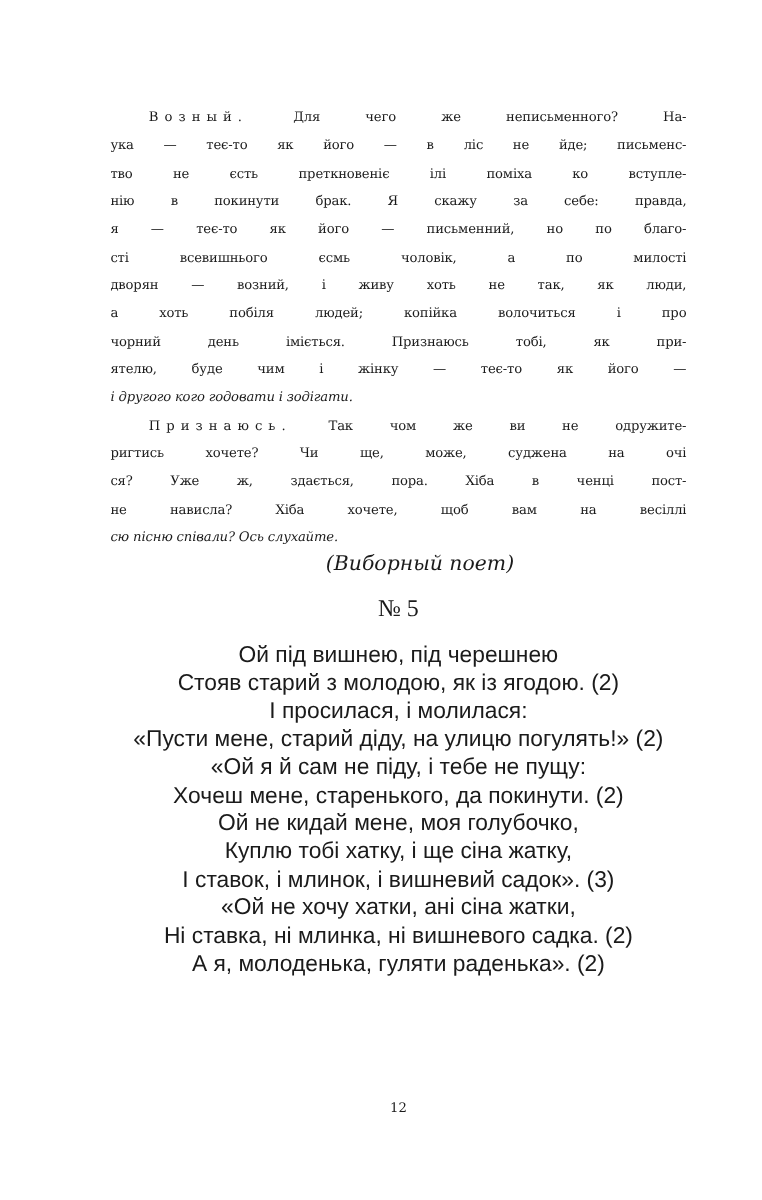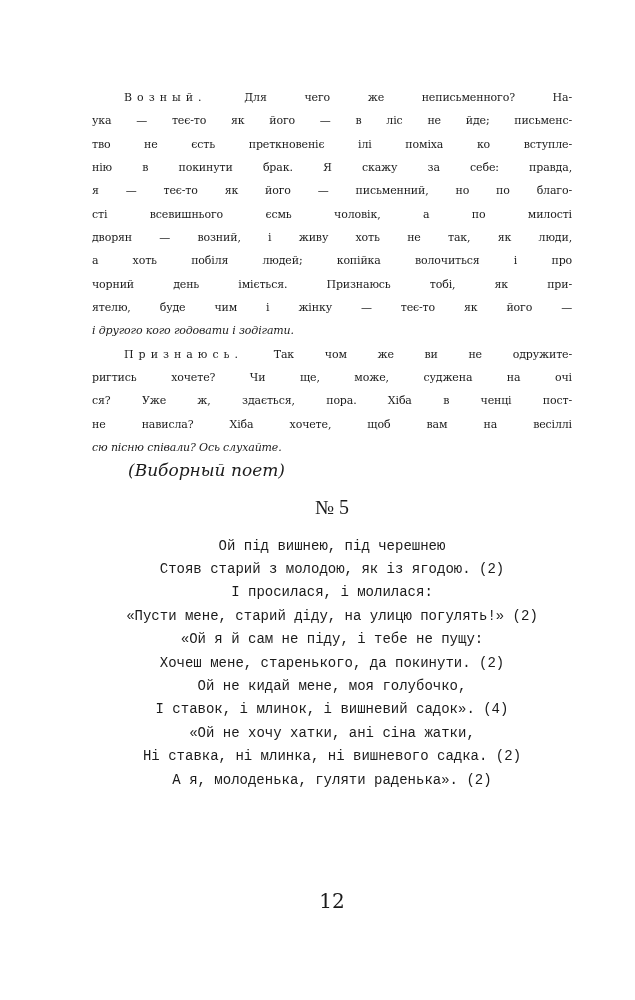--- a/index.html
+++ b/index.html
@@ -31,41 +31,42 @@
   .para .line.first { text-indent: 32px; }
   .para .line.last  { text-align-last: left; font-style: italic; }
   .speaker { letter-spacing: 5px; }
   
   .stage {
     margin: 0;
     padding-left: 36px;
     font-size: 17px;
     line-height: 23.33px;
     font-style: italic;
+    text-align: center;
   }
   
   .song-no {
     margin: 12px 0 16px 0;
     font-family: "Liberation Serif", serif;
     font-weight: 400;
     font-size: 20px;
     line-height: 24px;
     text-align: center;
   }
   
   .song .sline {
-    font-family: Liberation Mono, monospace;
-    font-size: 14px;
+    font-family: Liberation Sans, sans-serif;
+    font-size: 19px;
     line-height: 23.4px;
     text-align: center;
   }
   
   .pagenum {
     margin-top: 98px;
-    font-size: 20px;
+    font-size: 11px;
     line-height: 22px;
     text-align: center;
   }
 </style>
 </head>
 <body>
 
 <main class="text-block">
 
   <section>
@@ -96,21 +97,22 @@
   <h2 class="song-no">№ 5</h2>
 
   <div class="song">
       <div class="sline">Ой під вишнею, під черешнею</div>
       <div class="sline">Стояв старий з молодою, як із ягодою. (2)</div>
       <div class="sline">І просилася, і молилася:</div>
       <div class="sline">«Пусти мене, старий діду, на улицю погулять!» (2)</div>
       <div class="sline">«Ой я й сам не піду, і тебе не пущу:</div>
       <div class="sline">Хочеш мене, старенького, да покинути. (2)</div>
       <div class="sline">Ой не кидай мене, моя голубочко,</div>
-      <div class="sline">І ставок, і млинок, і вишневий садок». (4)</div>
+      <div class="sline">Куплю тобі хатку, і ще сіна жатку,</div>
+      <div class="sline">І ставок, і млинок, і вишневий садок». (3)</div>
       <div class="sline">«Ой не хочу хатки, ані сіна жатки,</div>
       <div class="sline">Ні ставка, ні млинка, ні вишневого садка. (2)</div>
       <div class="sline">А я, молоденька, гуляти раденька». (2)</div>
     </div>
 
   <footer class="pagenum">12</footer>
 
 </main>
 
 </body></html>

